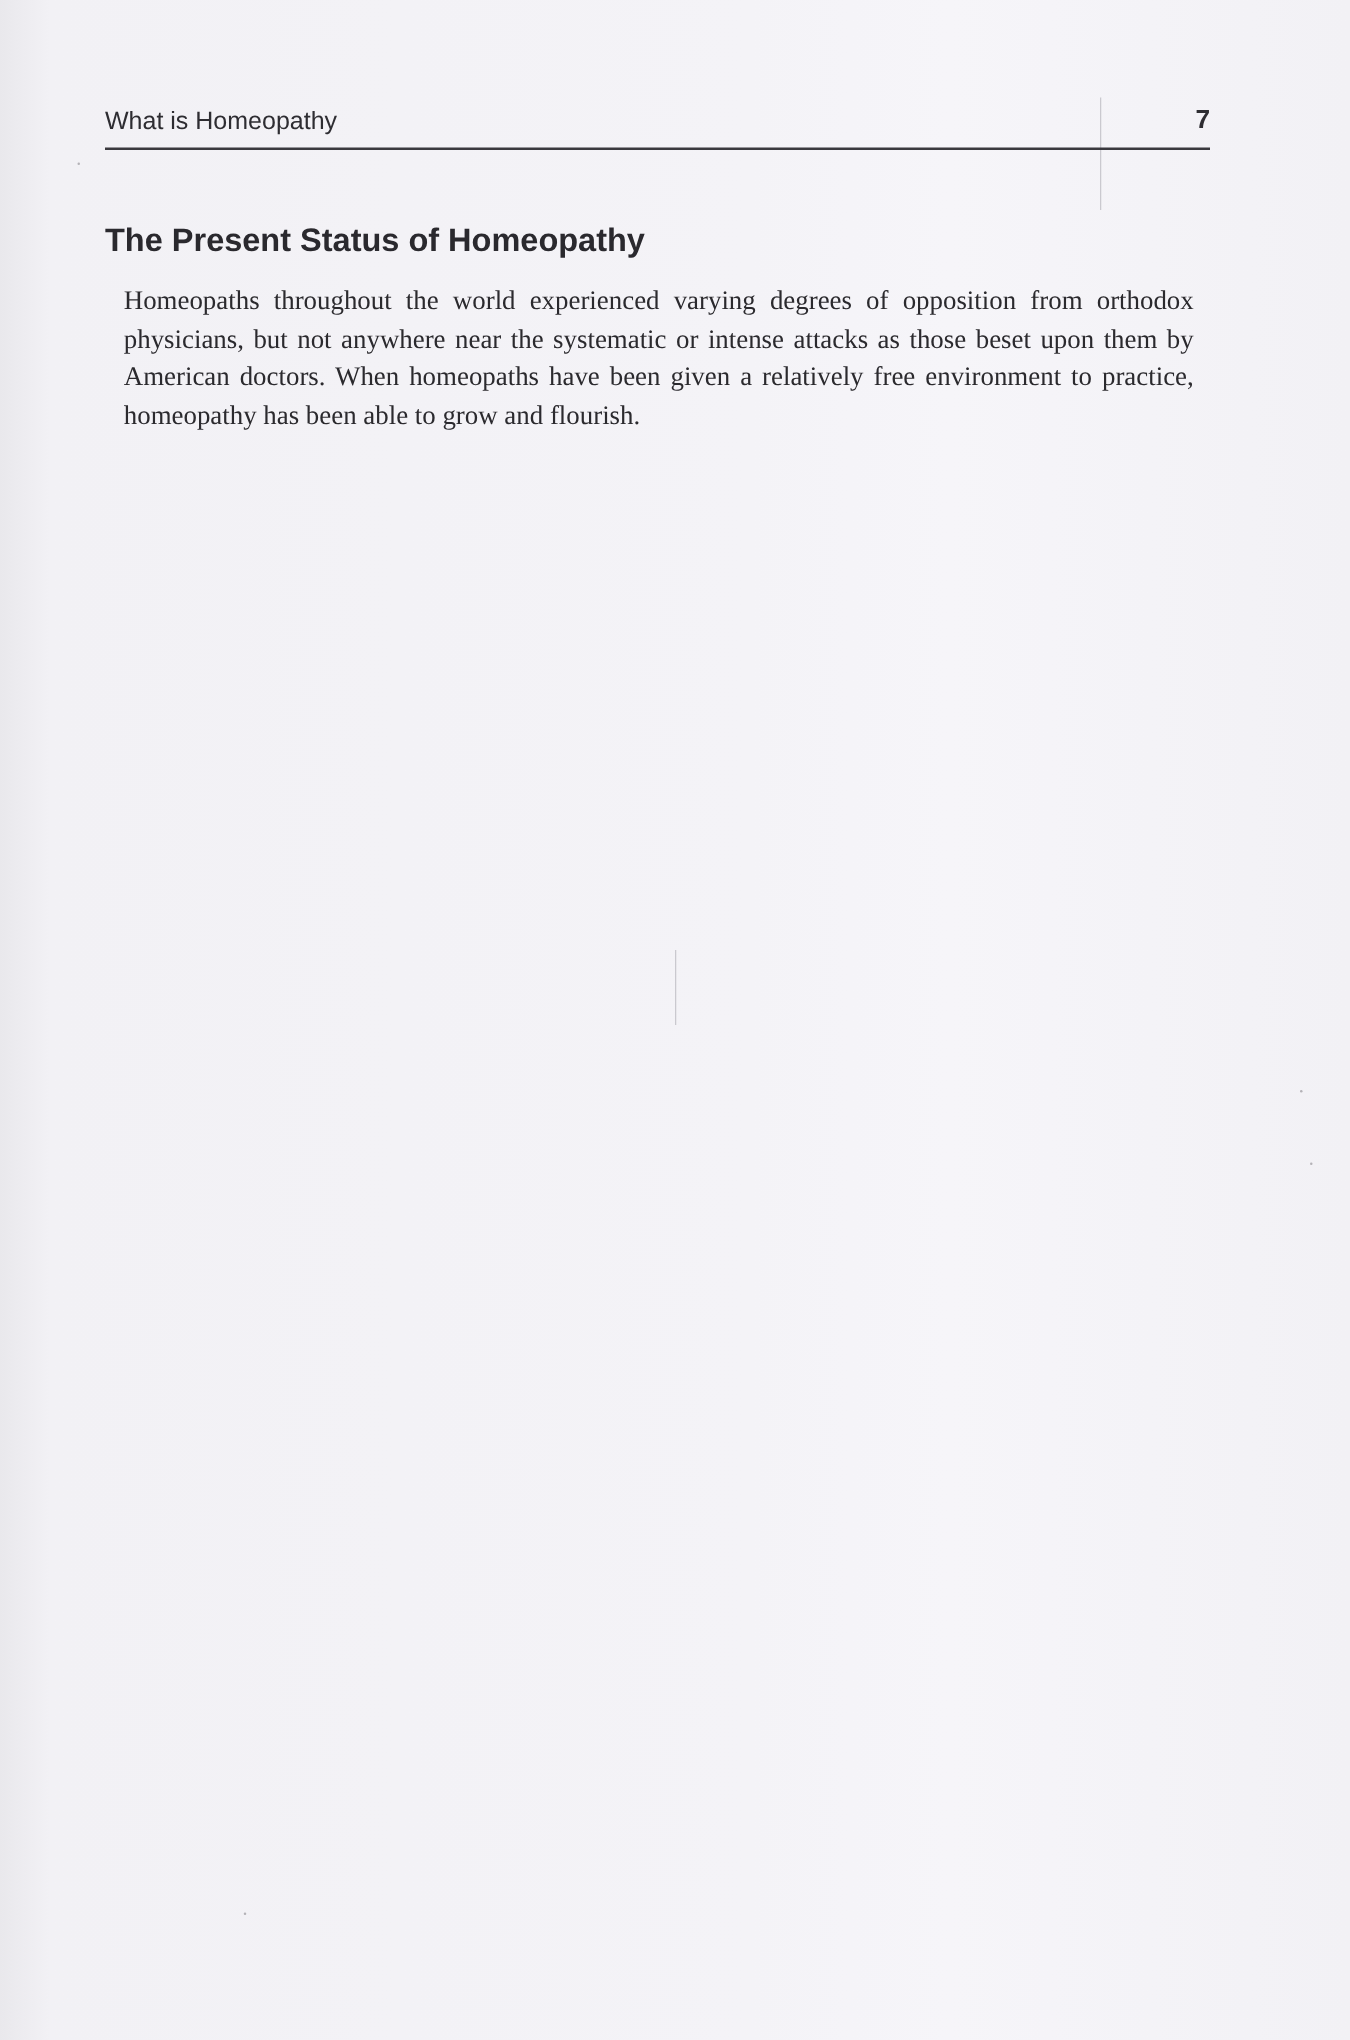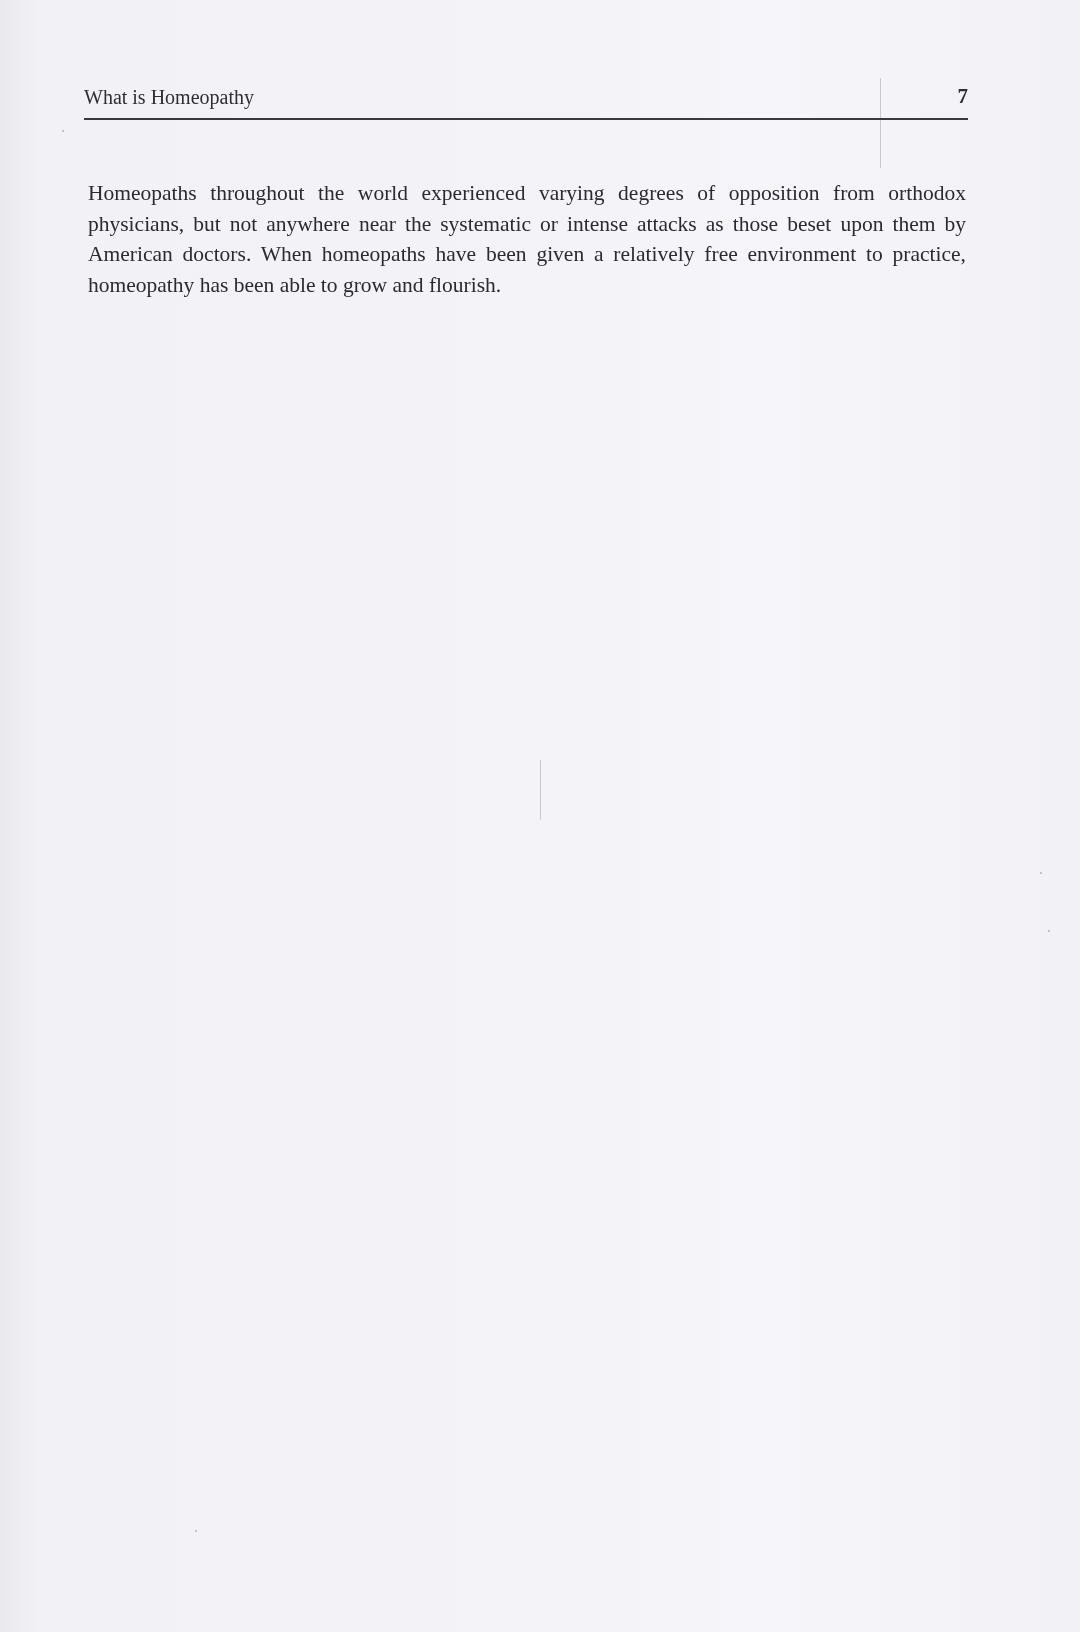--- a/index.html
+++ b/index.html
@@ -44,21 +44,21 @@
     }
     .bleed p { margin: 0 0 10px 0; }
 
     .running-head {
       position: absolute;
       left: 84px;
       top: 84px;
       width: 884px;
       height: 34px;
       border-bottom: 2px solid #3a393e;
-      font-family: Liberation Serif, serif;
+      font-family: Liberation Sans, sans-serif;
     }
     .running-title {
       position: absolute;
       left: 0;
       top: 2px;
       font-size: 20px;
       color: #2e2d32;
     }
     .page-number {
       position: absolute;
@@ -79,21 +79,21 @@
       font-weight: bold;
       font-size: 26px;
       color: #2a292e;
       margin: 0 0 4px 0;
       line-height: 36px;
     }
     .para {
       font-size: 21.5px;
       line-height: 30.5px;
       text-align: justify;
-      margin: 4px;
+      margin: 15px;
       color: #2b2a2e;
     }
     .para.indent {
       text-indent: 44px;
       margin-top: 2px;
     }
     .speck {
       position: absolute;
       width: 2px; height: 2px;
       background: #8a898e;
@@ -125,16 +125,17 @@
   <div class="speck" style="left:1040px; top:872px;"></div>
   <div class="speck" style="left:1048px; top:930px;"></div>
   <div class="speck" style="left:195px; top:1530px;"></div>
 
   <header class="running-head">
     <span class="running-title">What is Homeopathy</span>
     <span class="page-number">7</span>
   </header>
 
   <section class="content">
+    <h2 class="section-heading">The Present Status of Homeopathy</h2>
     <p class="para">Homeopaths throughout the world experienced varying degrees of opposition from orthodox physicians, but not anywhere near the systematic or intense attacks as those beset upon them by American doctors. When homeopaths have been given a relatively free environment to practice, homeopathy has been able to grow and flourish.</p>
   </section>
 
 </div>
 
 </body></html>

